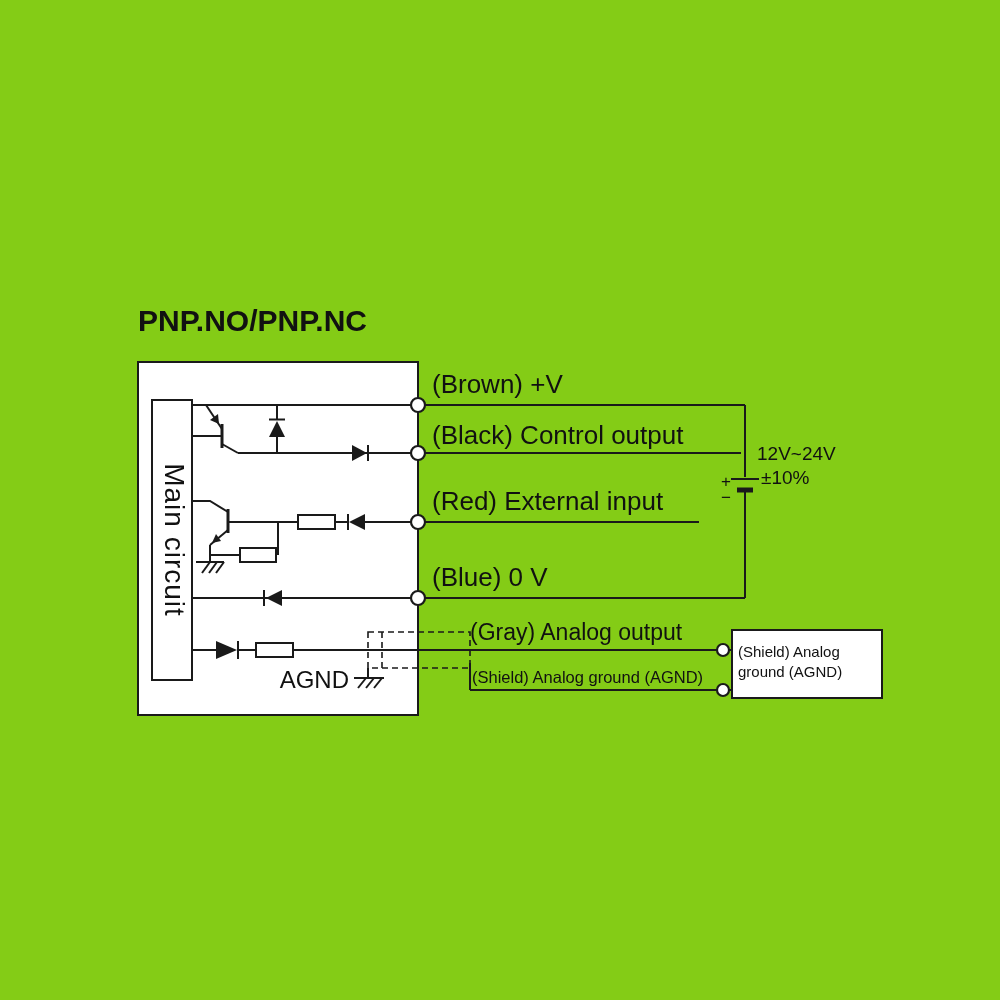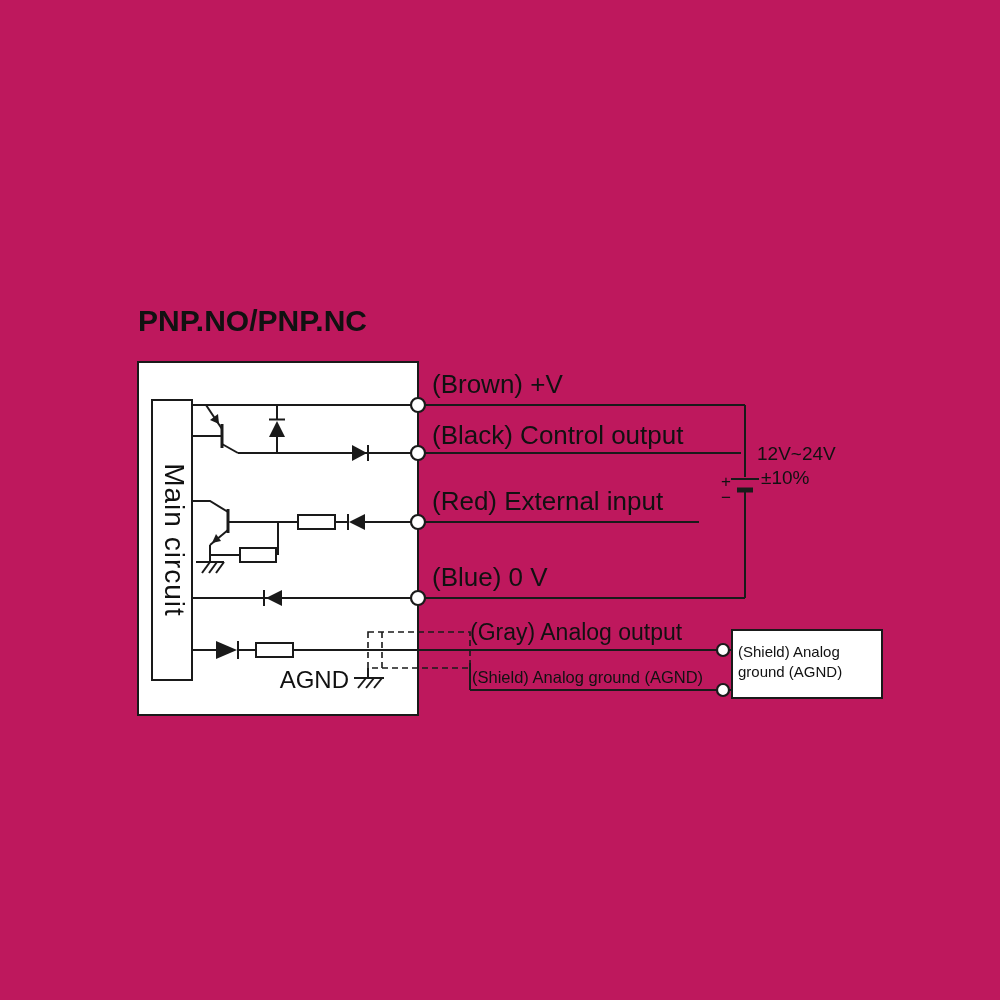--- a/index.html
+++ b/index.html
@@ -1,16 +1,16 @@
 <!DOCTYPE html>
 <html><head>
 <meta charset="utf-8">
 <style>
   html,body{margin:0;padding:0;background:#fff;}
-  #stage{position:relative;width:1000px;height:1000px;background:#be185d;overflow:hidden;
+  #stage{position:relative;width:1000px;height:1000px;background:#84cc16;overflow:hidden;
          font-family:"Liberation Sans", sans-serif;}
   svg{position:absolute;left:0;top:0;}
   .wire{stroke:#1a1a1a;stroke-width:2;fill:none;}
   .thick{stroke:#1a1a1a;stroke-width:3;fill:none;}
   .comp{stroke:#1a1a1a;stroke-width:2;fill:#ffffff;}
   .solid{fill:#1a1a1a;stroke:none;}
   .dashed{stroke:#1a1a1a;stroke-width:1.6;fill:none;stroke-dasharray:6 4;}
   .terminal{fill:#ffffff;stroke:#1a1a1a;stroke-width:2.2;}
   text{fill:#111111;}
   .lbl{font-size:26px;}

